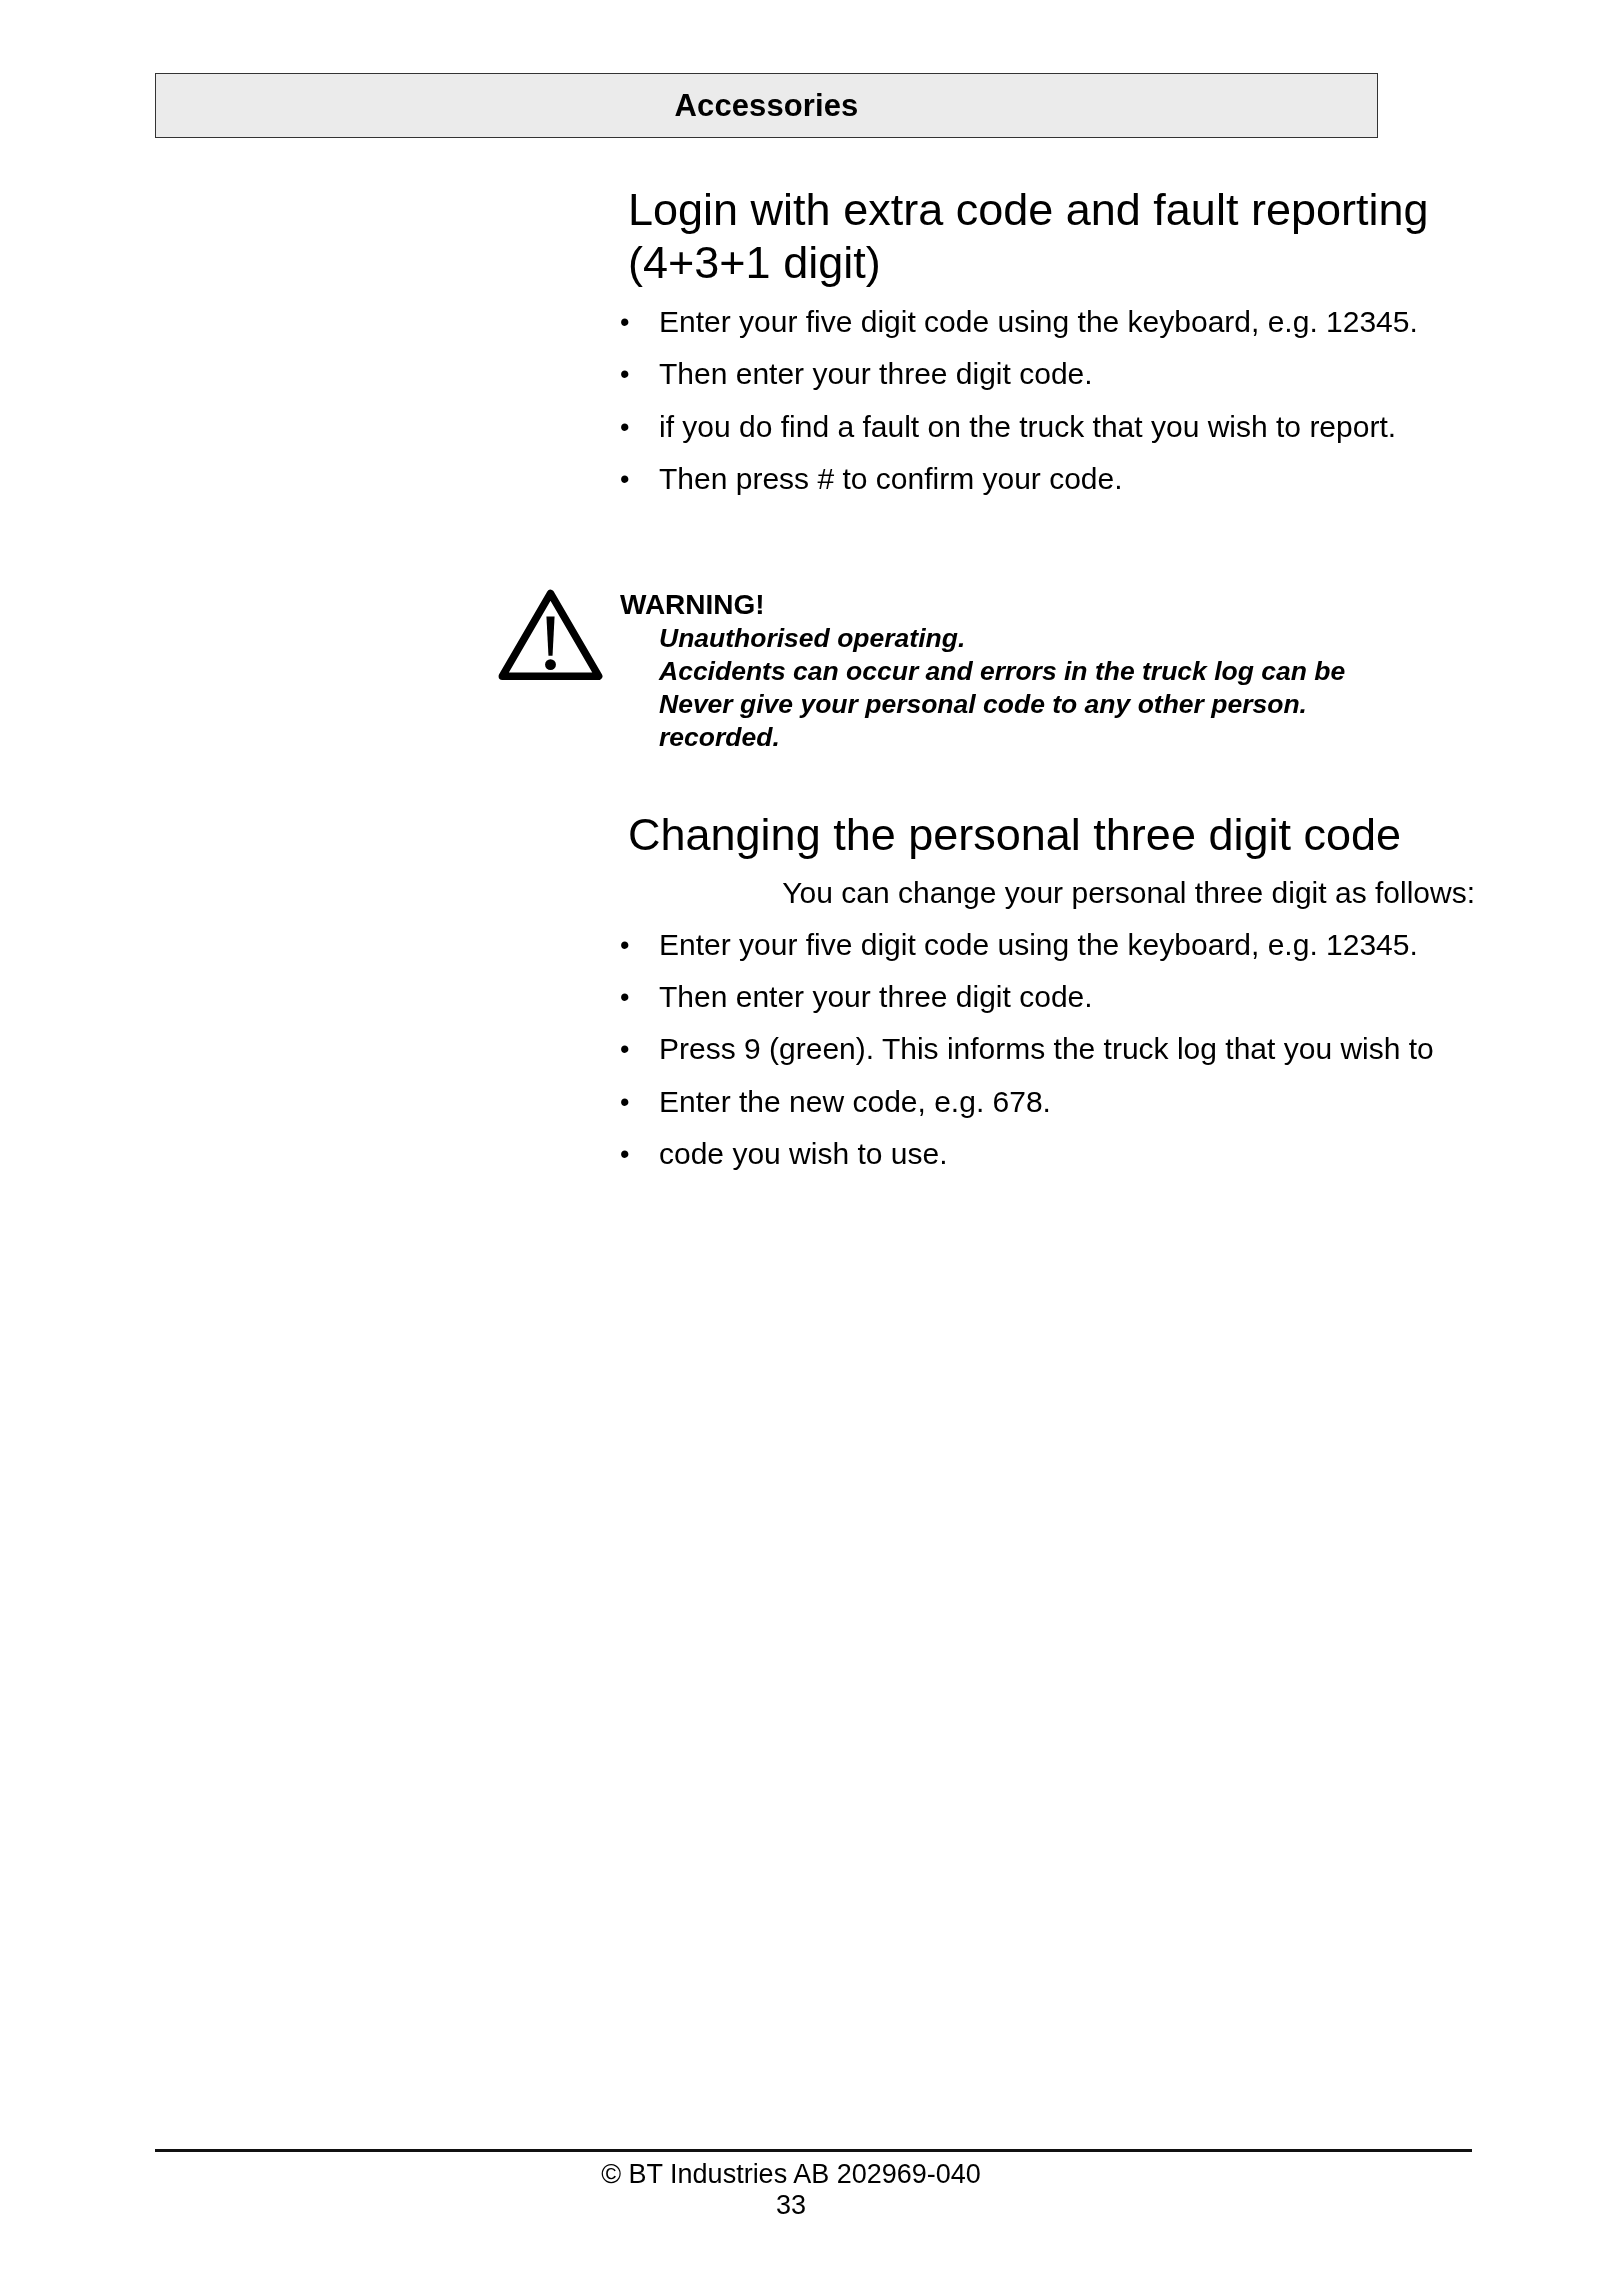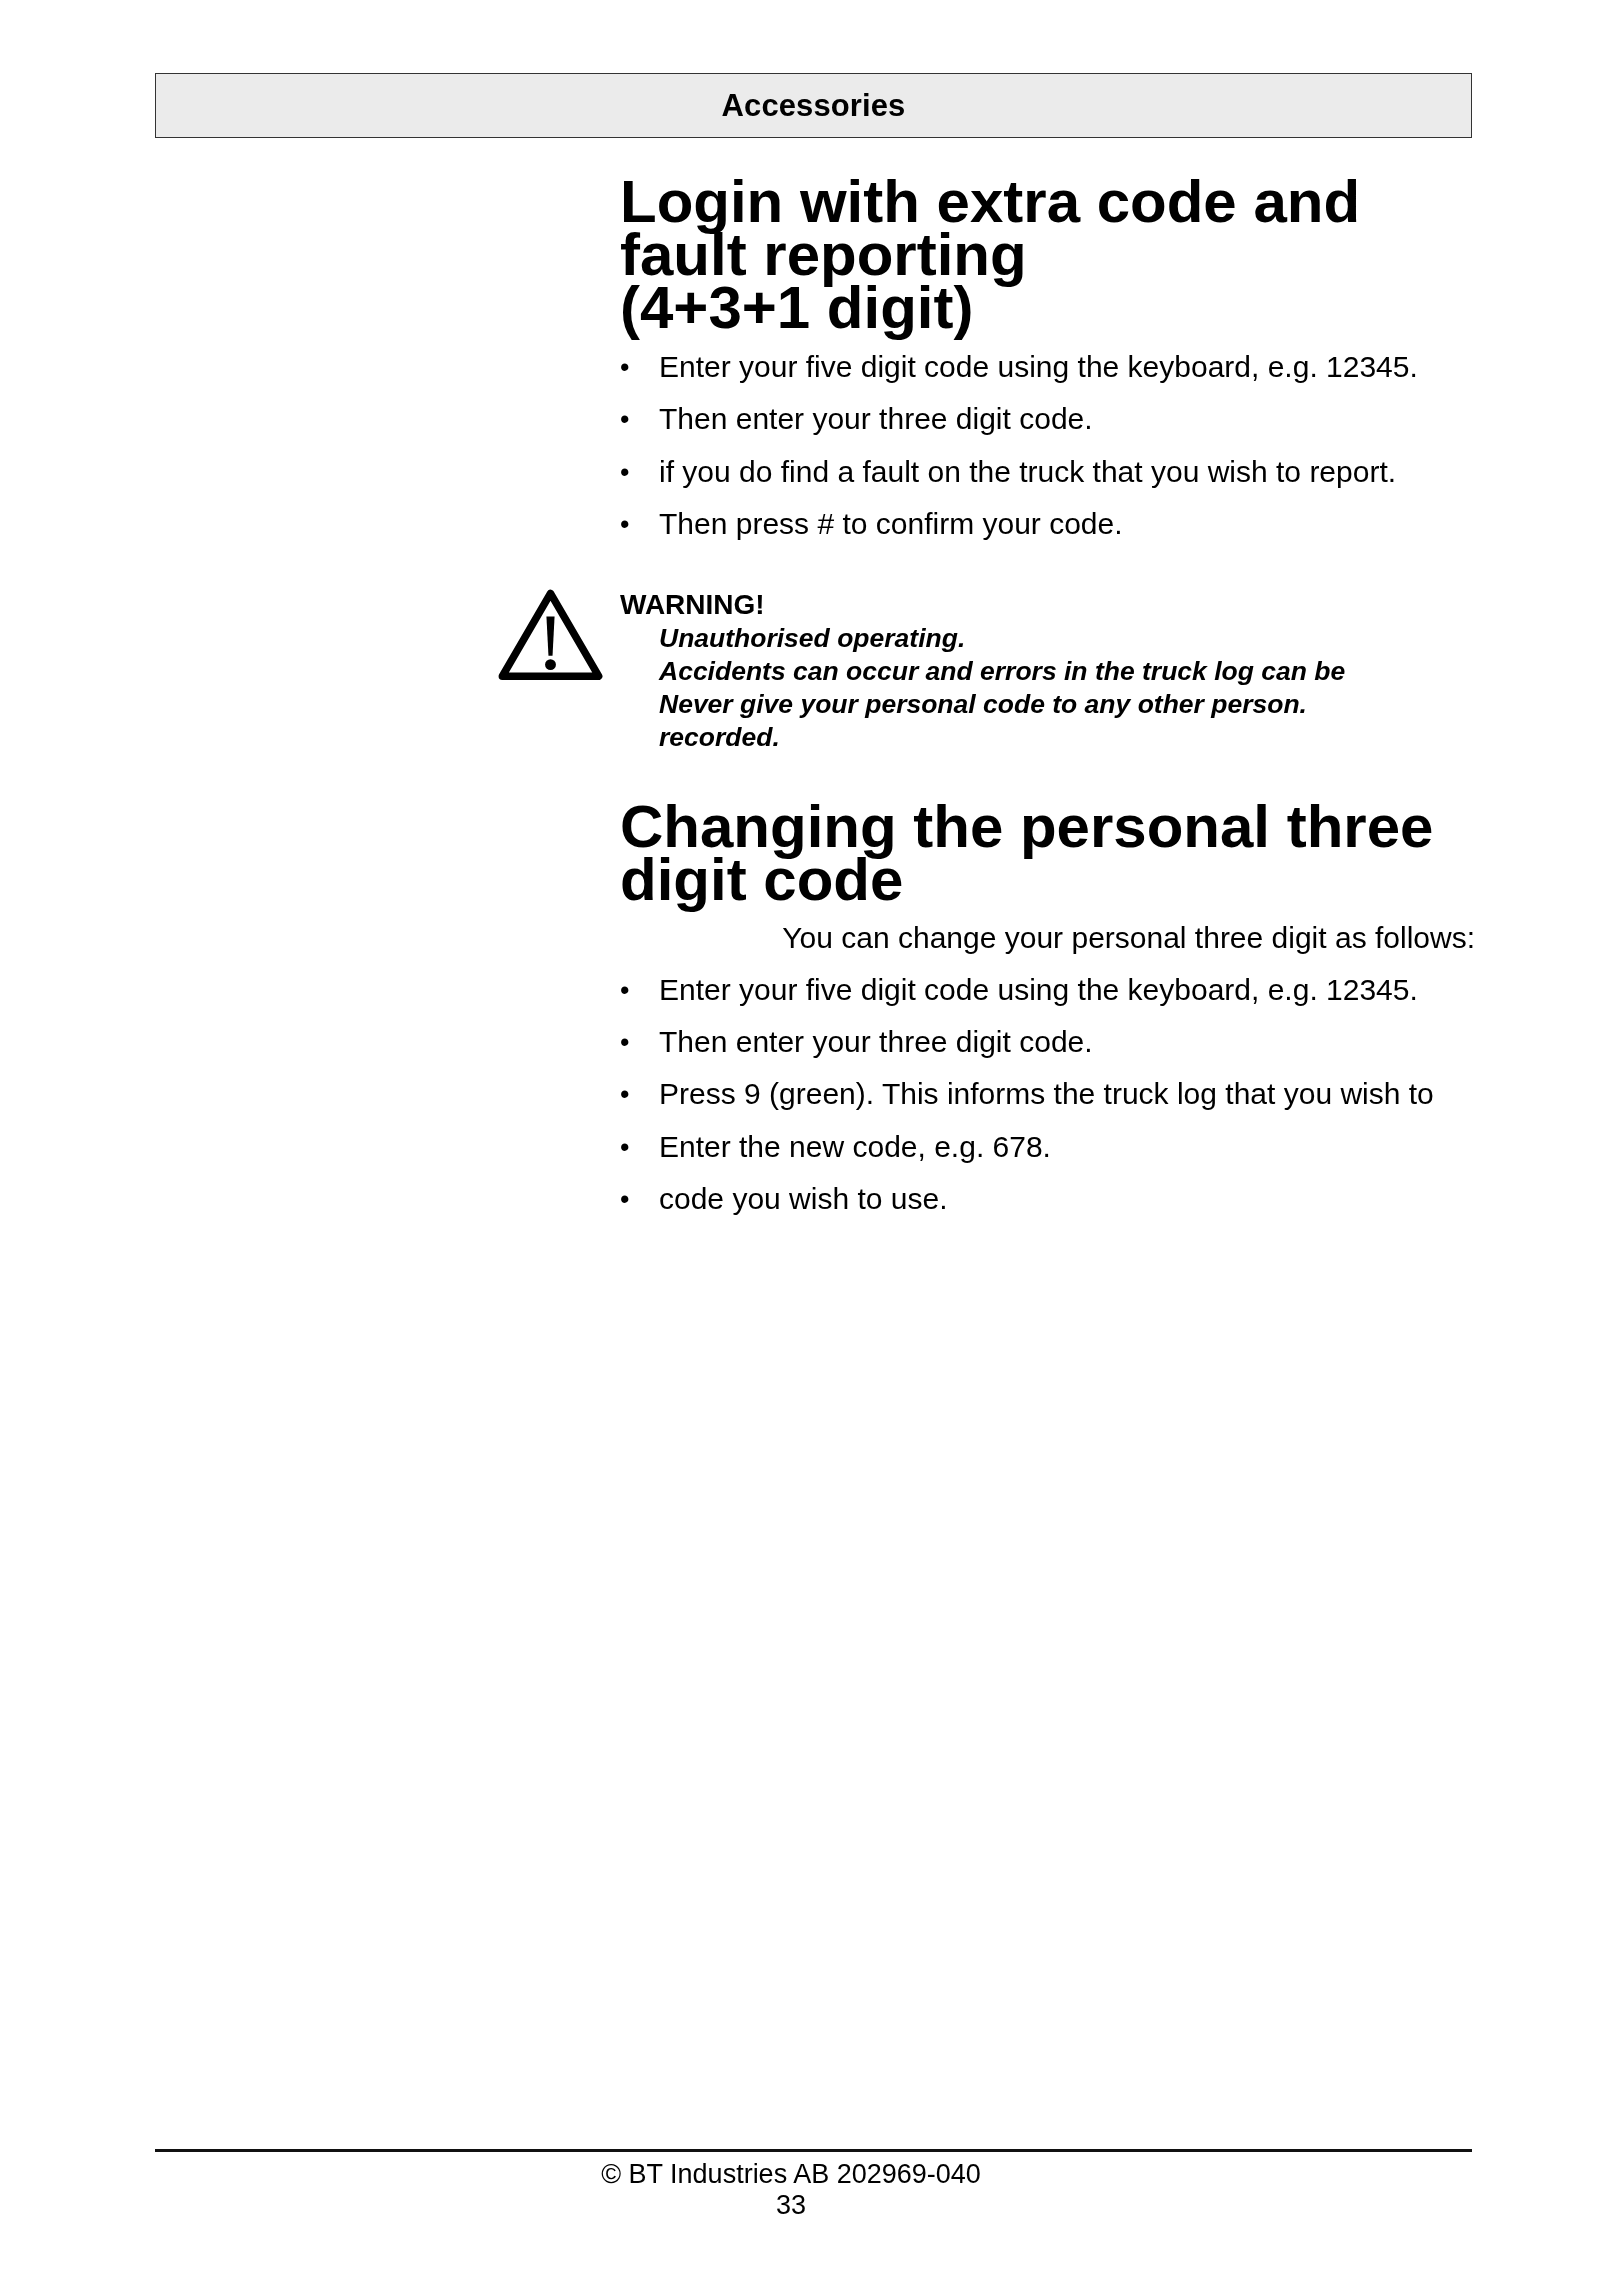--- a/index.html
+++ b/index.html
@@ -1,29 +1,29 @@
 <!DOCTYPE html>
 <html style="font-size:11px"><head>
 <meta charset="utf-8">
 <style>
   html, body { margin: 0; padding: 0; background: #ffffff; }
   body {
     width: 1616px; height: 2284px; position: relative; overflow: hidden;
     font-family: "Liberation Sans", "DejaVu Sans", sans-serif; color: #000;
   }
   .header-box {
-    position: absolute; left: 155px; top: 73px; width: 1317px; height: 65px;
+    position: absolute; left: 155px; top: 73px; width: 1223px; height: 65px;
     background: #ebebeb; border: 1.4px solid #333; box-sizing: border-box;
     display: flex; align-items: center; justify-content: center;
   }
   .header-title { font-weight: bold; font-size: 31px; letter-spacing: 0.1px; }
 
   .content { position: absolute; left: 620px; top: 175px; width: 855px; }
   h1.section-title {
-    margin: 0; font-size: 60px; font-weight: bold; line-height: 53px;
+    margin: 8px; font-size: 45px; font-weight: normal; line-height: 53px;
   }
   .bullets { list-style: none; margin: 0; padding: 0; }
   .bullets li {
     position: relative; padding-left: 39px; font-size: 30px; line-height: 36px;
   }
   .bullets li .bullet {
     position: absolute; left: 0; top: 0; width: 27px; font-size: 27px;
   }
   .s1 .bullets { margin-top: 15px; }
   .s1 .bullets li { margin-bottom: 16.3px; }

